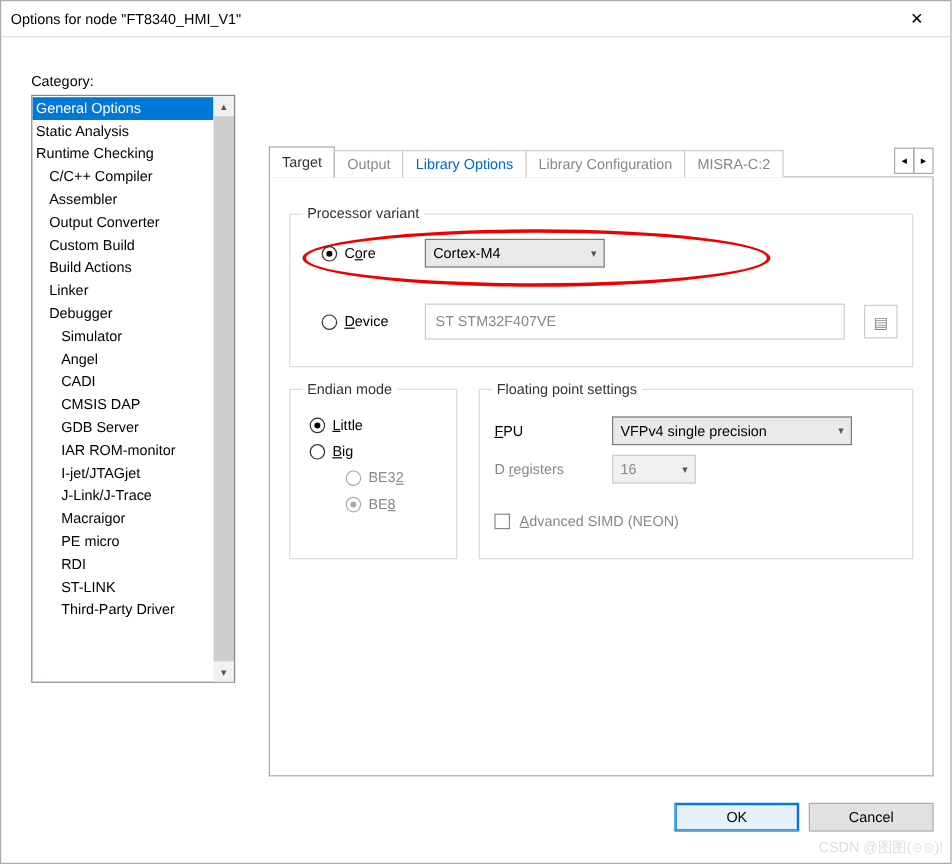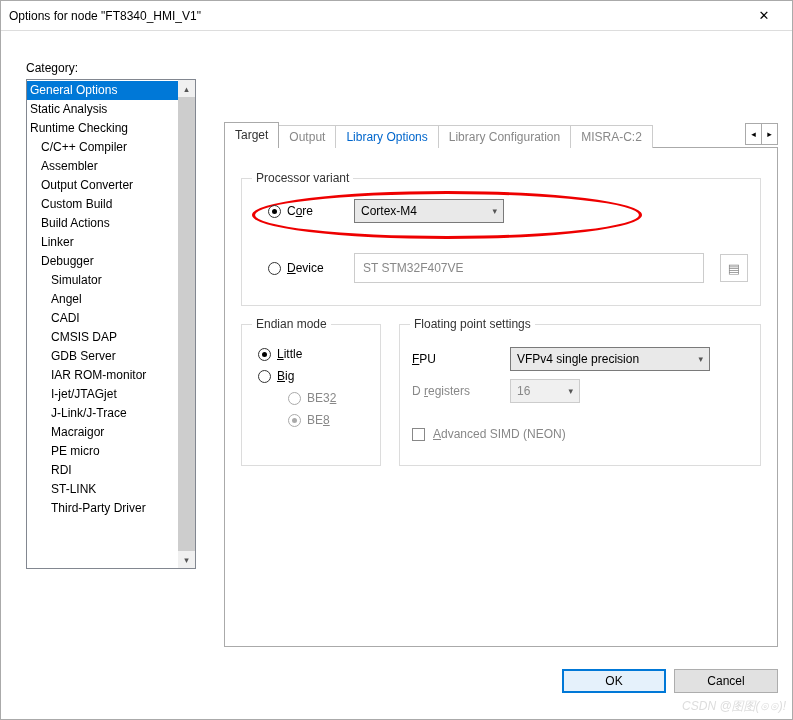--- a/index.html
+++ b/index.html
@@ -44,21 +44,21 @@
     .combo .arr { font-size:9px; color:#555; }
     .textfield { border:1px solid #ccc; height:30px; padding:0 8px; display:flex; align-items:center; background:#fff; color:#888; flex:1; }
     .icon-btn { width:28px; height:28px; border:1px solid #ccc; display:flex; align-items:center; justify-content:center; font-size:13px; color:#888; }
     .two-col { display:flex; gap:18px; }
     .two-col .groupbox { flex:1; }
     .checkbox { width:13px; height:13px; border:1px solid #888; display:inline-block; flex-shrink:0; }
     .buttons { display:flex; justify-content:flex-end; gap:8px; padding:8px 14px 0 0; }
     .btn { width:104px; height:24px; border:1px solid #adadad; background:#e1e1e1; display:flex; align-items:center; justify-content:center; }
     .btn.default { border:1px solid #0078d7; box-shadow:0 0 0 1px #0078d7 inset; background:#e5f1fb; }
     .ellipse-annot { position:absolute; border:3px solid #e00; border-radius:50%; pointer-events:none; }
-    .watermark { position:absolute; right:6px; bottom:4px; color:#ddd; font-size:12px; pointer-events:none;font-style:italic; }
+    .watermark { position:absolute; right:6px; bottom:4px; color:#ddd; font-size:12px; pointer-events:none; }
     .proc-row { position:relative; display:flex; align-items:center; gap:16px; padding:6px 0 6px 14px;}
     .gb-fp .row { gap:18px; }
     .gb-fp .label { min-width:80px; color:#000;}
     .gb-fp .label.disabled { color:#888;}
     .endian-sub { margin-left:30px; }
   </style>
 </head>
 <body>
 
 <div class="window">

